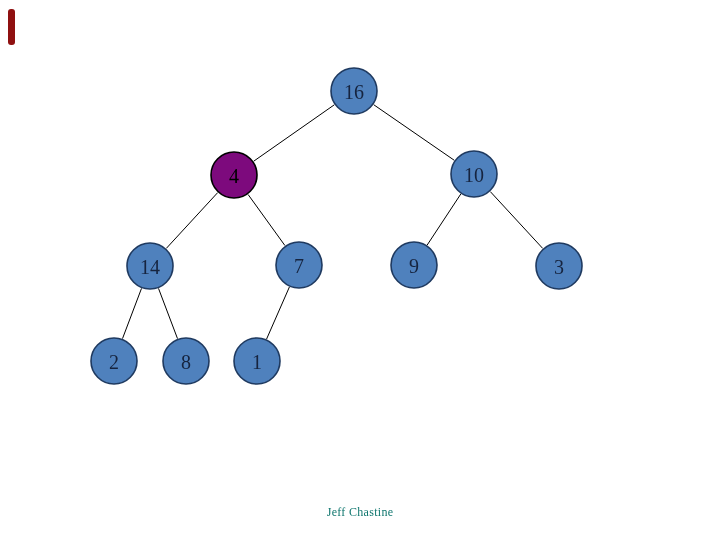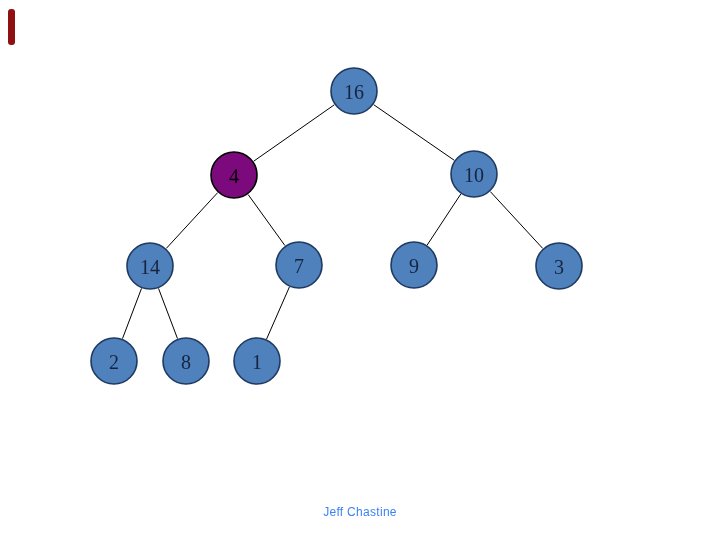--- a/index.html
+++ b/index.html
@@ -96,14 +96,14 @@
       </g>
       <g>
         <circle cx="186" cy="361" r="23" fill="#4f81bd" stroke="#1f3a60" stroke-width="1.6"></circle>
         <text x="186" y="362" text-anchor="middle" dominant-baseline="central" fill="#16243f">8</text>
       </g>
       <g>
         <circle cx="257" cy="361" r="23" fill="#4f81bd" stroke="#1f3a60" stroke-width="1.6"></circle>
         <text x="257" y="362" text-anchor="middle" dominant-baseline="central" fill="#16243f">1</text>
       </g>
     </svg>
-  <div class="footer" style="color: #3b82f6;">Jeff Chastine</div>
+  <div class="footer" style="color: #0f766e; font-family: Liberation Serif, serif;">Jeff Chastine</div>
 </div>
 
 </body></html>

